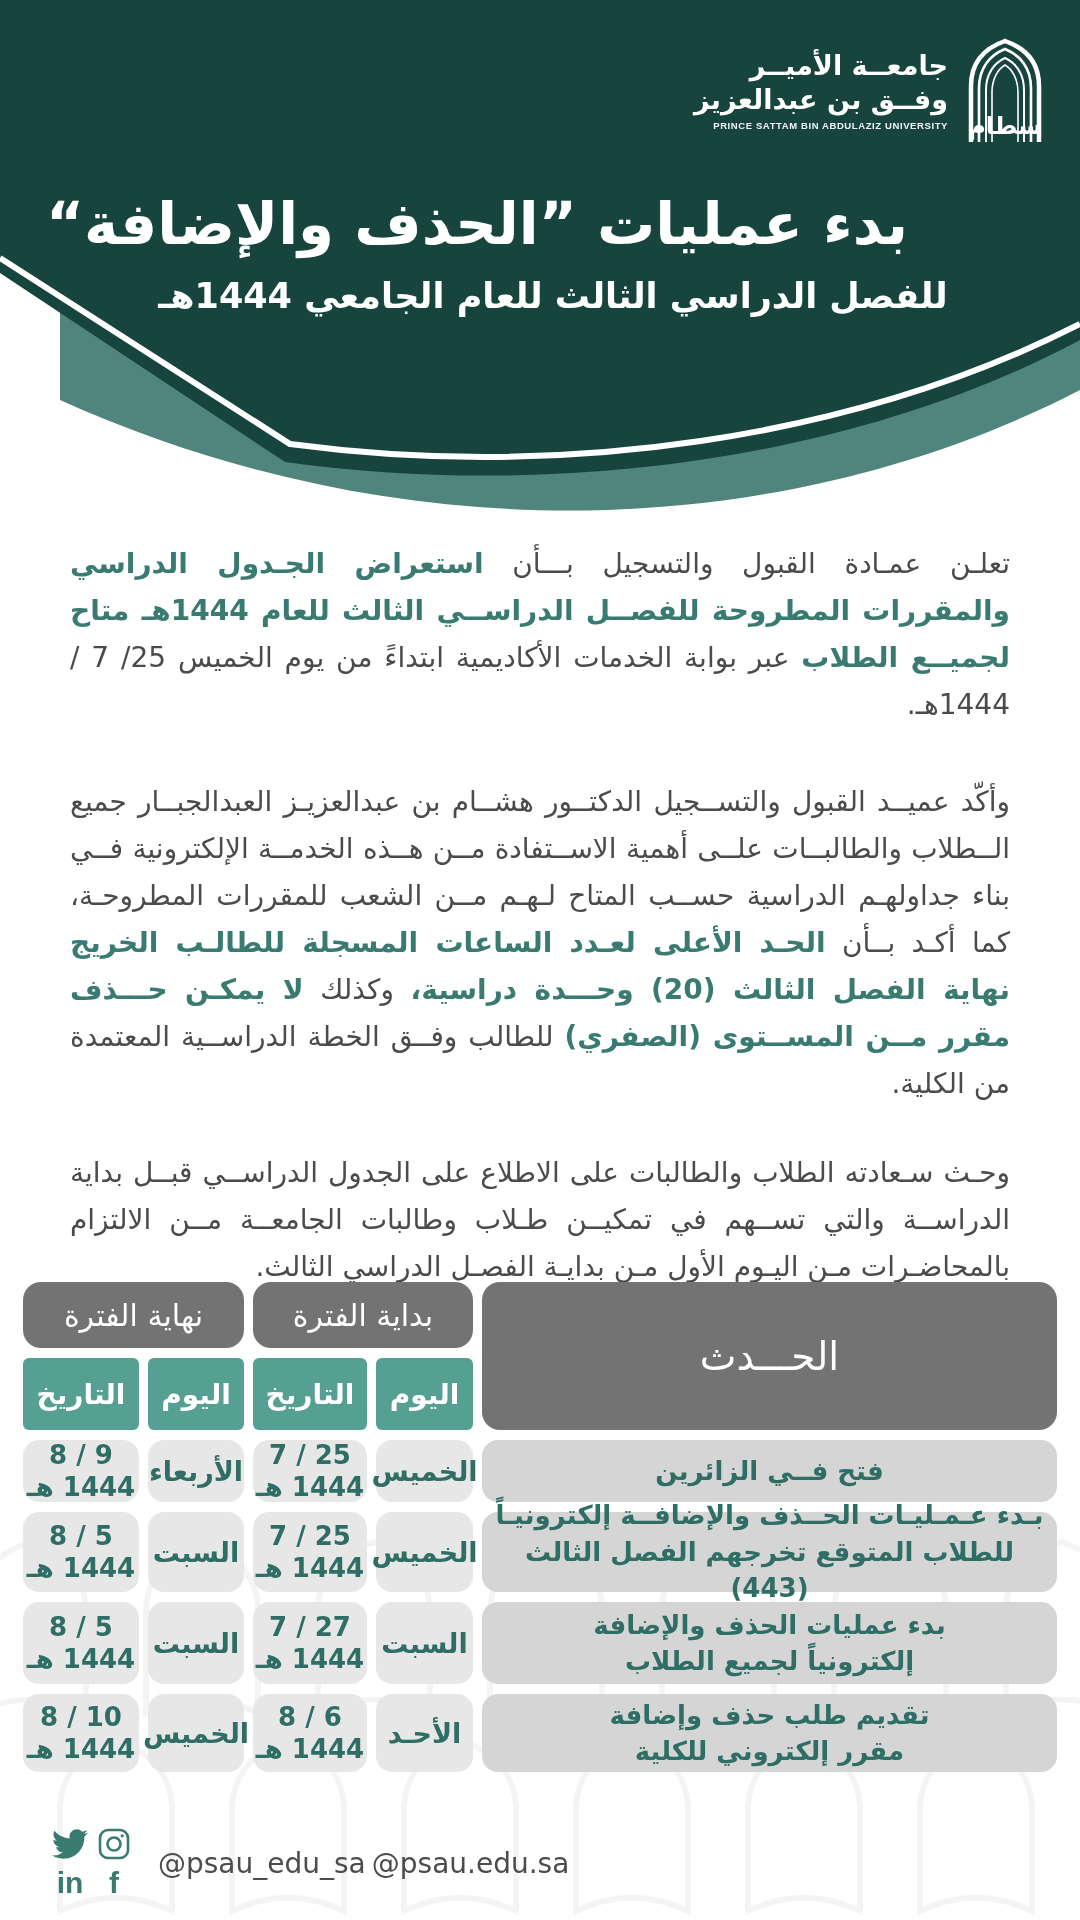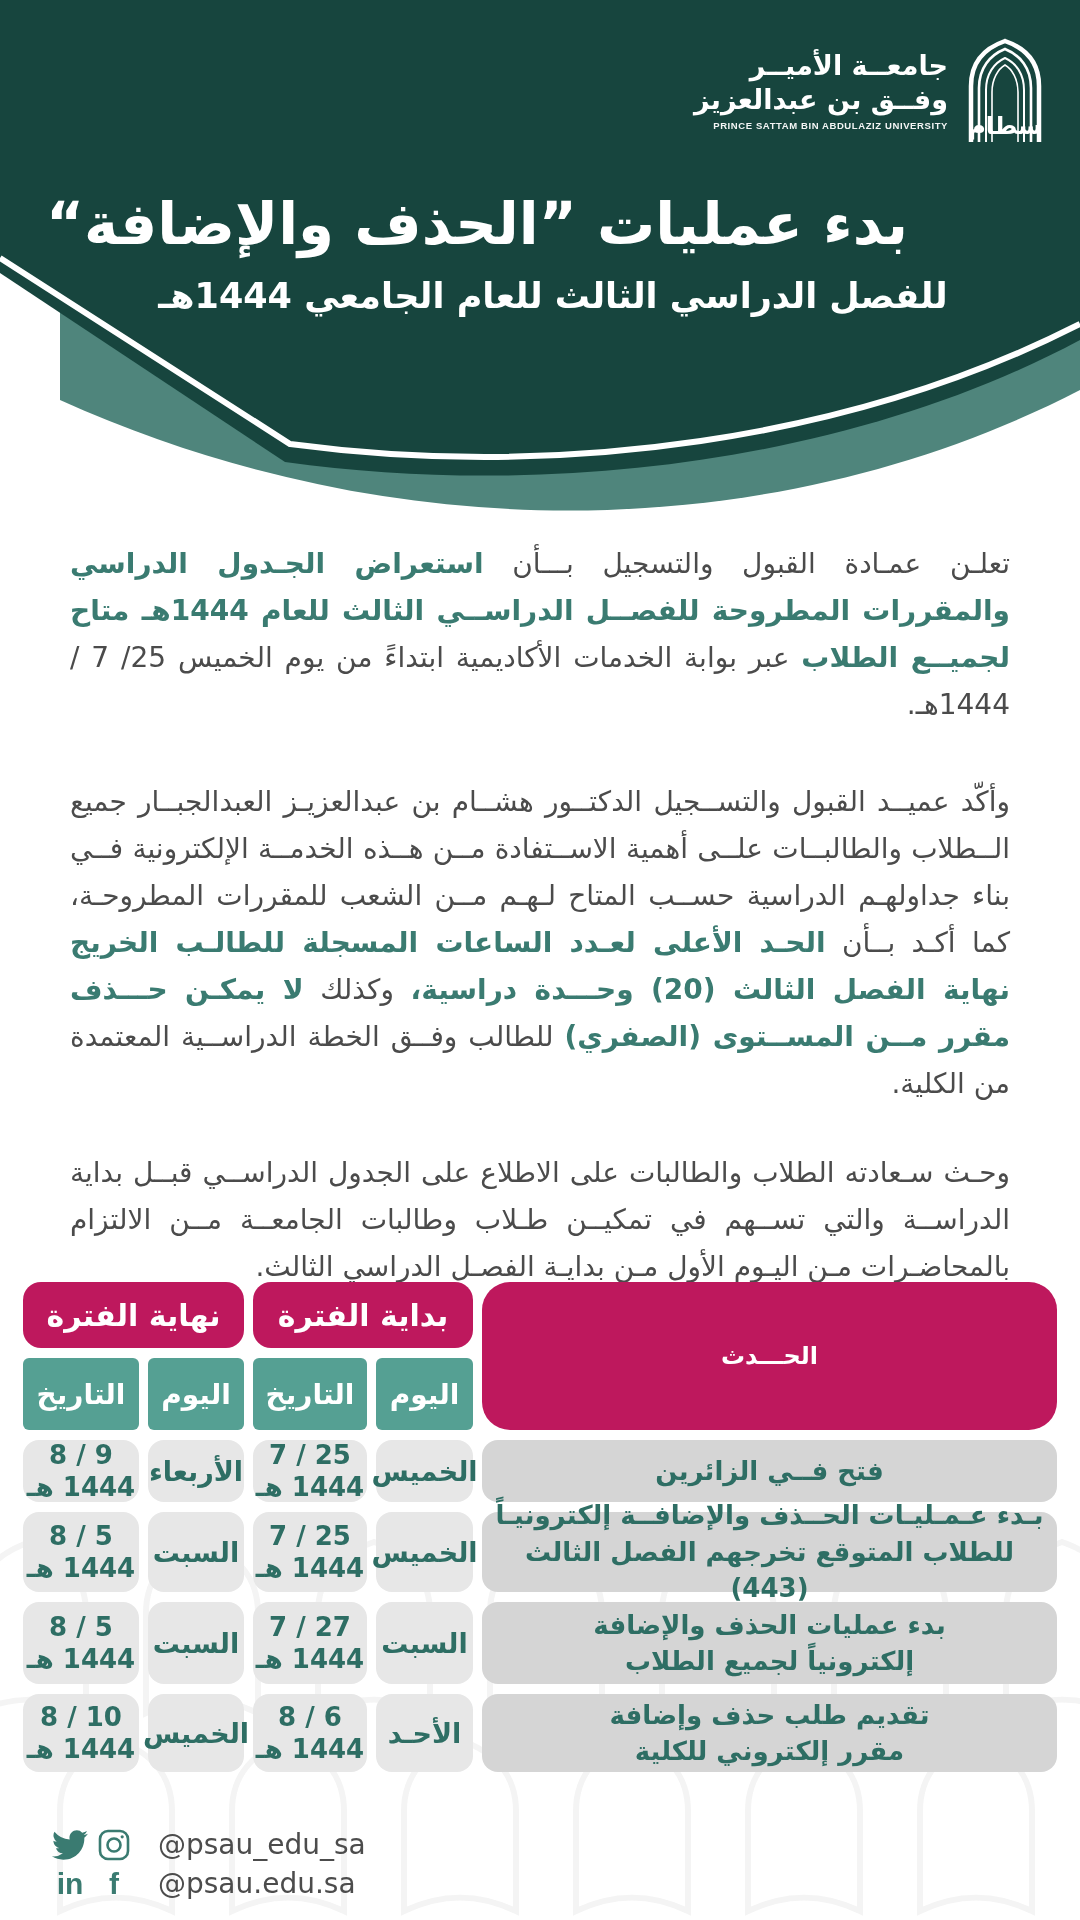--- a/index.html
+++ b/index.html
@@ -26,35 +26,35 @@
   .para{margin:0;color:#4b4b4b;font-size:28px;line-height:47px;text-align:justify;}
   .para.p2{margin-top:50px;}
   .para.p3{margin-top:42px;}
   .teal{color:#3a7b71;font-weight:bold;}
 
   
   .sched{position:absolute;top:1282px;left:23px;width:1034px;z-index:2;direction:rtl;
          display:grid;grid-template-columns:575px 97px 114px 96px 116px;
          grid-template-rows:66px 72px 62px 80px 82px 78px;gap:10px 9px;}
   .cell{display:flex;flex-direction:column;align-items:center;justify-content:center;text-align:center;}
-  .c-head{background:#be185d;color:#ffffff;font-weight:bold;font-size:30px;border-radius:18px;}
-  .c-event-head{grid-column:1;grid-row:1 / 3;font-size:24px;border-radius:28px;}
+  .c-head{background:#737373;color:#ffffff;font-weight:normal;font-size:30px;border-radius:18px;}
+  .c-event-head{grid-column:1;grid-row:1 / 3;font-size:39px;}
   .c-sub{background:#55a093;color:#ffffff;font-weight:bold;font-size:28px;border-radius:6px;}
   .c-ev{background:#d5d5d5;color:#2e6e64;font-weight:bold;font-size:26px;border-radius:16px;line-height:1.4;padding:4px 10px;box-sizing:border-box;}
   .c-cell{background:#e7e7e7;color:#2e6e64;border-radius:16px;}
   .c-day{font-size:27px;font-weight:bold;}
   .dnum{font-size:26px;font-weight:bold;line-height:1.25;}
   .dyr{font-size:26px;font-weight:bold;line-height:1.25;}
 
   
   .footer{position:absolute;left:52px;top:1828px;z-index:2;display:flex;align-items:center;gap:28px;}
   .soc-grid{display:grid;grid-template-columns:auto auto;grid-gap:8px 10px;align-items:center;justify-items:center;}
   .soc{color:#3a7b71;display:flex;align-items:center;justify-content:center;}
   .soc-txt{font-weight:bold;font-size:30px;line-height:1;color:#3a7b71;font-family:"Liberation Sans",sans-serif;}
-  .handles{display:flex;flex-direction:column;gap:6px;color:#4c4c4c;font-size:28px;direction:ltr;}
+  .handles{display:flex;flex-direction:row;gap:6px;color:#4c4c4c;font-size:28px;direction:ltr;}
 </style>
 </head>
 <body>
 
 <div class="page">
 
   <svg class="pattern" width="1080" height="430" viewBox="0 0 1080 430">
     <defs>
       <path id="arch" d="M4,178 L4,78 C4,40 28,18 60,7 C92,18 116,40 116,78 L116,178 C78,160 42,160 4,178 Z" fill="none" stroke="#f2f2f2" stroke-width="6"></path>
     </defs>

